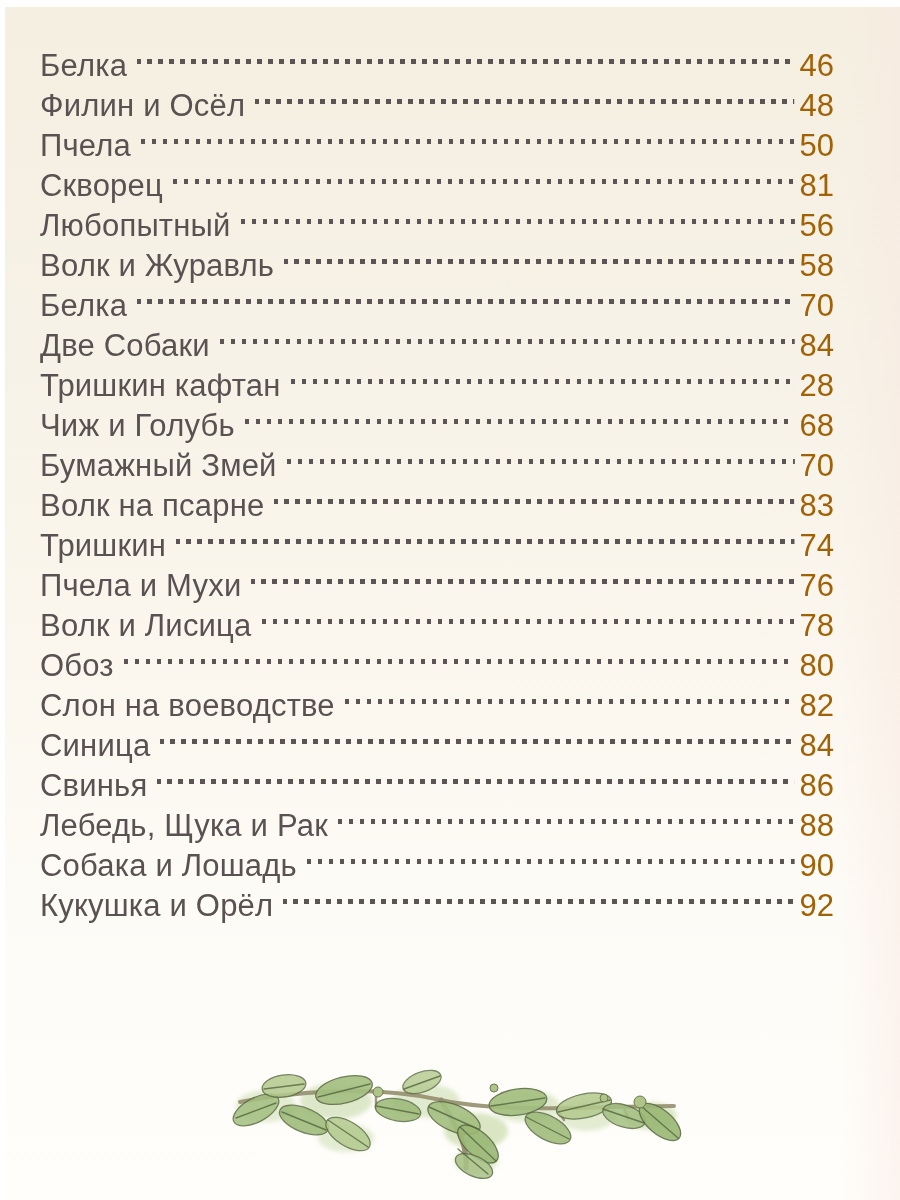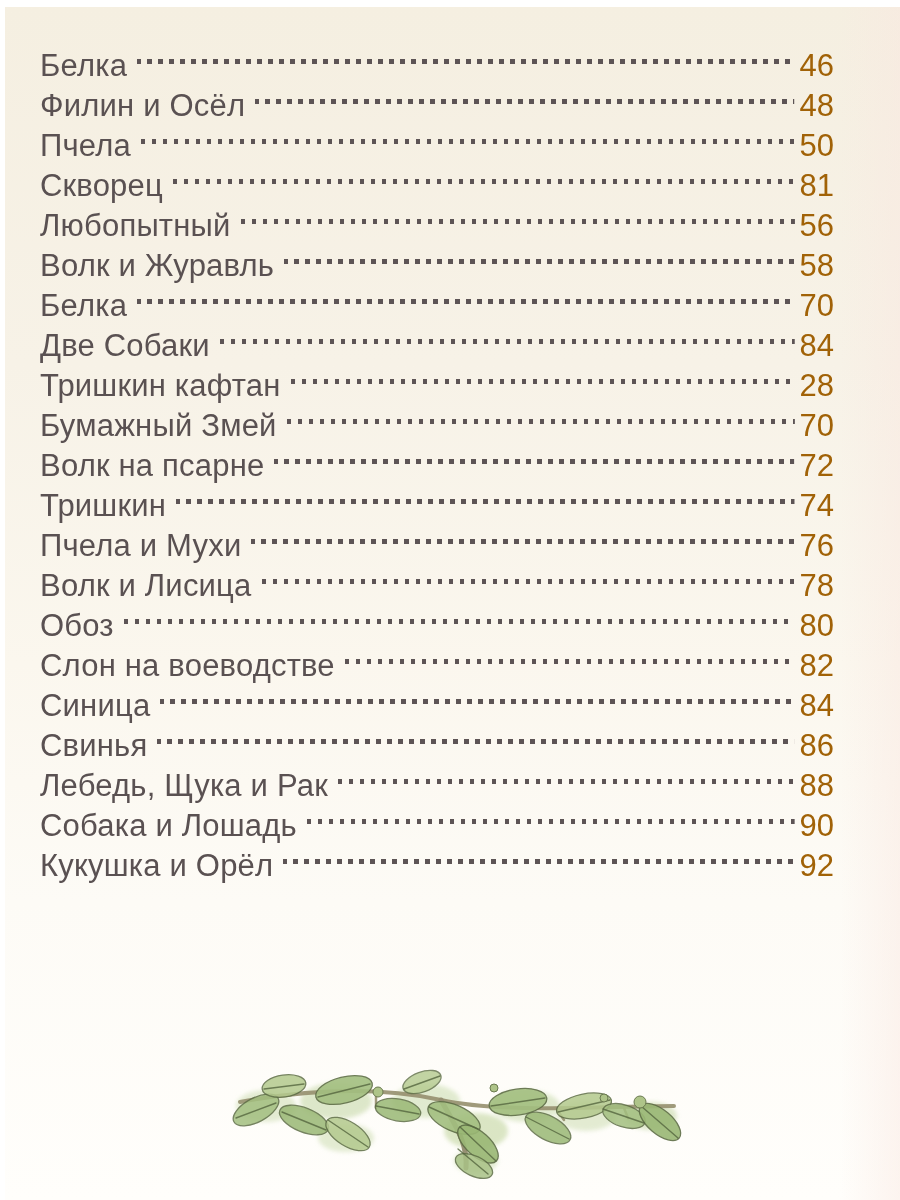--- a/index.html
+++ b/index.html
@@ -127,31 +127,36 @@
       <span class="num">84</span>
     </div>
 
 
     <div class="row">
       <span class="title">Тришкин кафтан</span>
       <span class="dots"></span>
       <span class="num">28</span>
     </div>
 
+    <div class="row">
+      <span class="title">Чиж и Голубь</span>
+      <span class="dots"></span>
+      <span class="num">68</span>
+    </div>
 
     <div class="row">
       <span class="title">Бумажный Змей</span>
       <span class="dots"></span>
       <span class="num">70</span>
     </div>
 
     <div class="row">
       <span class="title">Волк на псарне</span>
       <span class="dots"></span>
-      <span class="num">72</span>
+      <span class="num">83</span>
     </div>
 
     <div class="row">
       <span class="title">Тришкин</span>
       <span class="dots"></span>
       <span class="num">74</span>
     </div>
 
     <div class="row">
       <span class="title">Пчела и Мухи</span>

